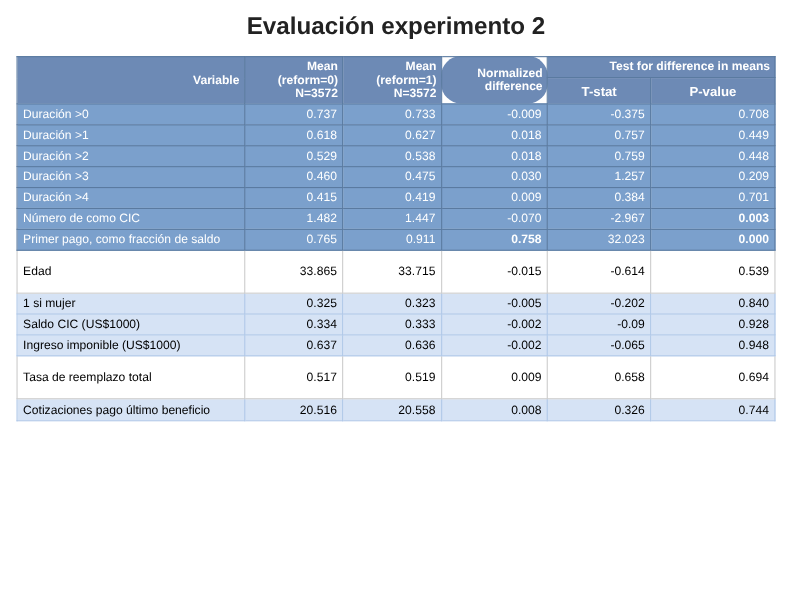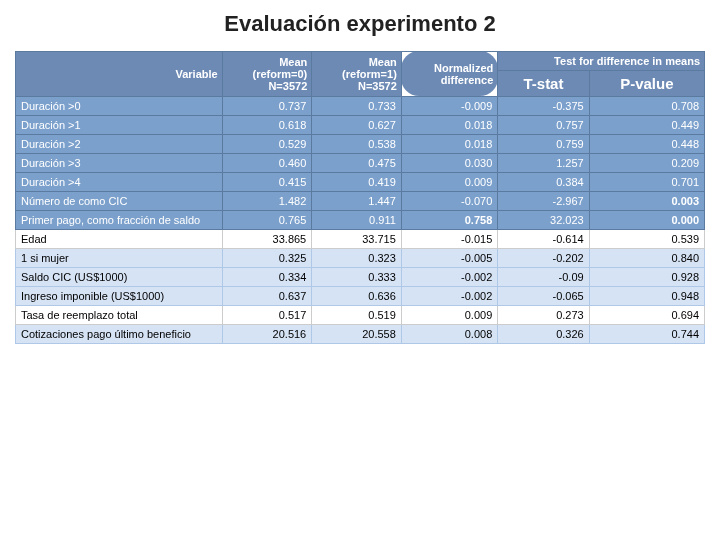--- a/index.html
+++ b/index.html
@@ -35,38 +35,38 @@
       padding: 3px 4px;
       border: 1px solid #5a7aa0;
     }
     .header-main td {
       background: #6d8ab5;
       color: #fff;
       font-weight: bold;
       padding: 4px 5px;
       border: 1px solid #5a7aa0;
       vertical-align: bottom;
-      font-size: 15px;
+      font-size: 12px;
     }
     
     tr.row-light td {
       background: #d6e3f5;
       padding: 3px 5px;
       border: 1px solid #b0c8e8;
       margin-top: 20px;
     }
     tr.row-dark td {
       background: #7ba0cc;
       color: #fff;
       padding: 3px 5px;
       border: 1px solid #5a7aa0;
     }
     tr.row-white td {
       background: #fff;
-      padding: 3px 5px;
+      padding: 13px 5px;
       border: 1px solid #ccc;
     }
     .highlight-orange {
       color: #e07800;
       font-weight: bold;
     }
     .highlight-red {
       color: #cc0000;
       font-weight: bold;
     }
@@ -186,21 +186,21 @@
       <td class="text-right">0.636</td>
       <td class="text-right ">-0.002</td>
       <td class="text-right">-0.065</td>
       <td class="text-right ">0.948</td>
     </tr>
       <tr class="row-white">
       <td class="text-left col-variable">Tasa de reemplazo total</td>
       <td class="text-right">0.517</td>
       <td class="text-right">0.519</td>
       <td class="text-right ">0.009</td>
-      <td class="text-right">0.273</td>
+      <td class="text-right">0.658</td>
       <td class="text-right ">0.694</td>
     </tr>
       <tr class="row-light">
       <td class="text-left col-variable">Cotizaciones pago último beneficio</td>
       <td class="text-right">20.516</td>
       <td class="text-right">20.558</td>
       <td class="text-right ">0.008</td>
       <td class="text-right">0.326</td>
       <td class="text-right ">0.744</td>
     </tr>

